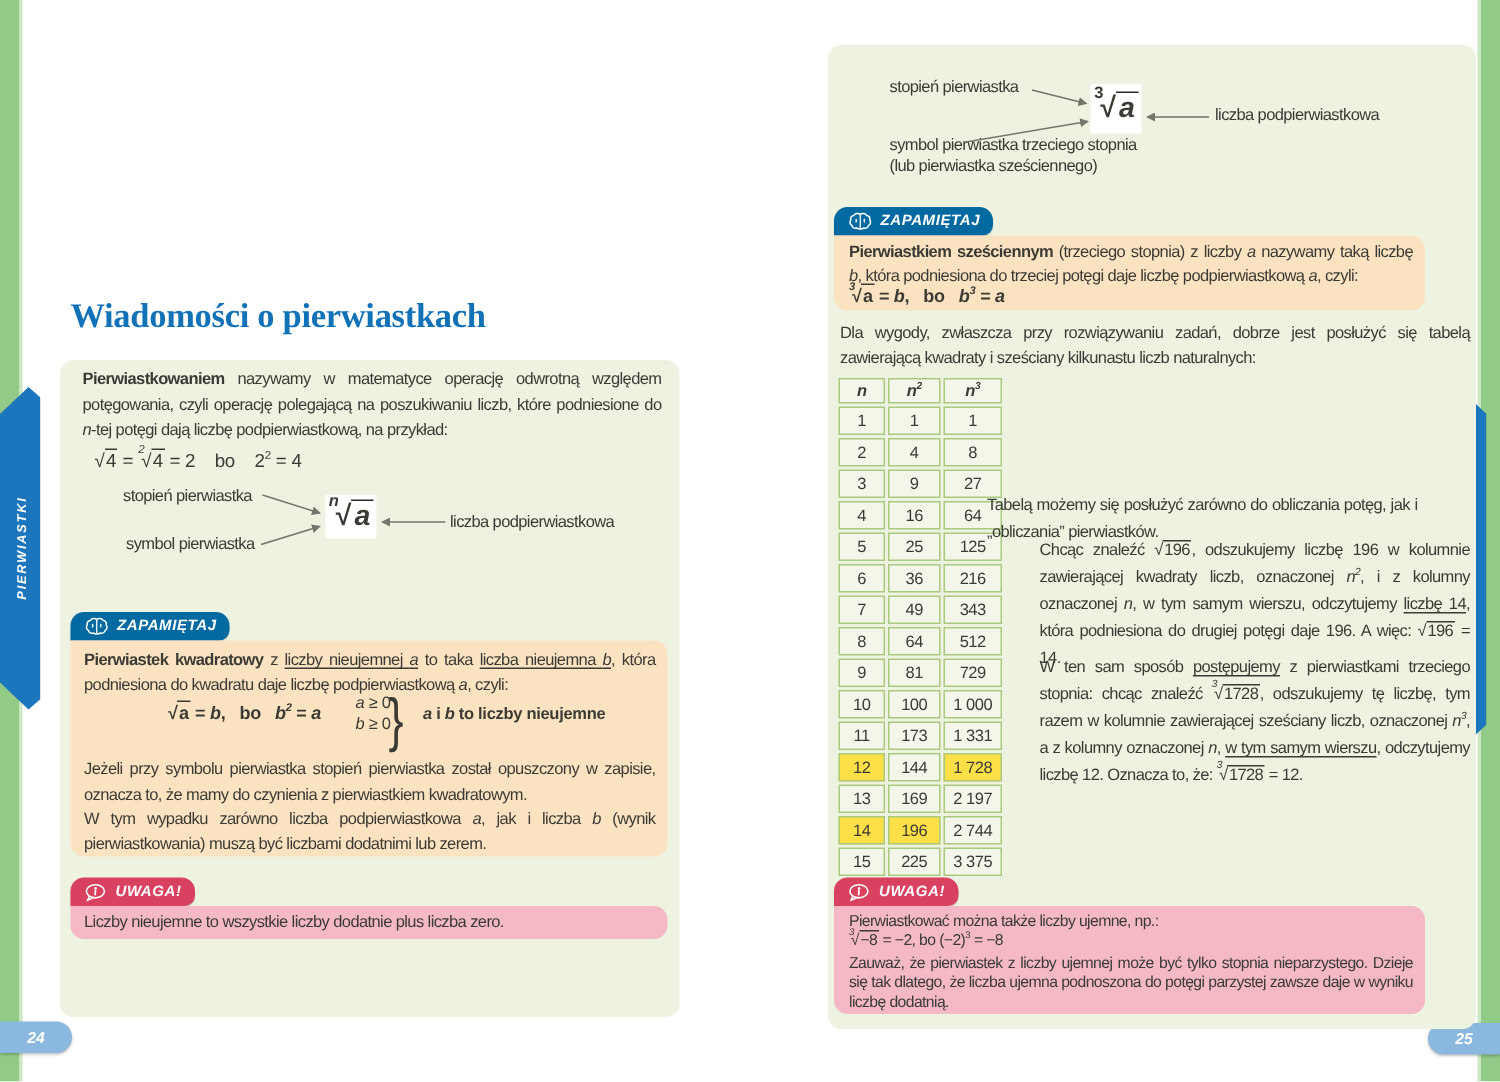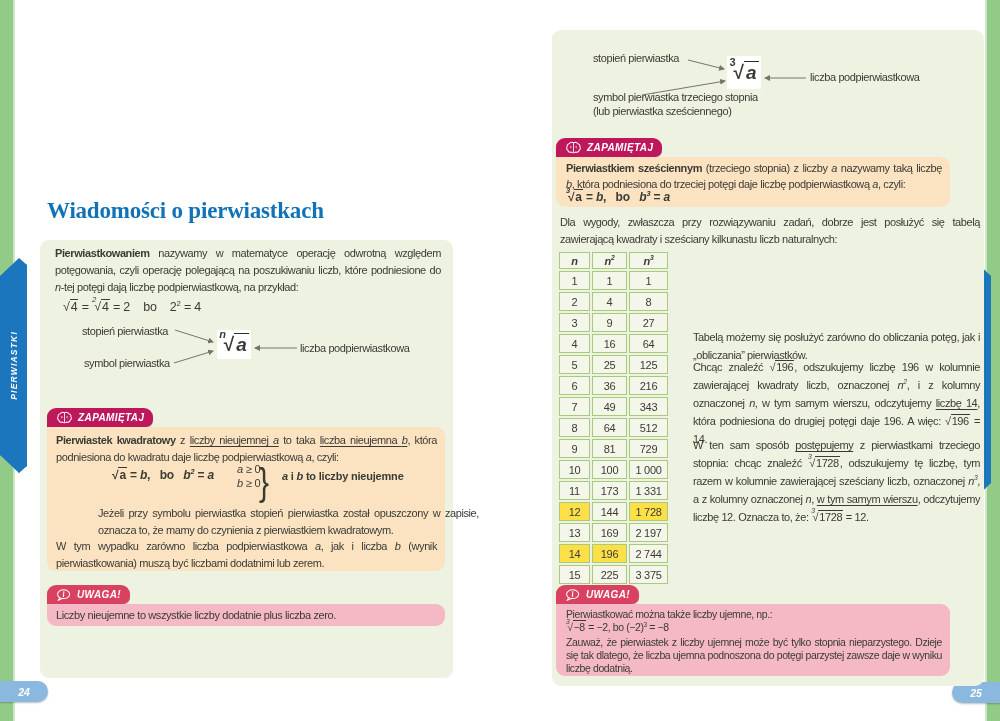--- a/index.html
+++ b/index.html
@@ -27,21 +27,21 @@
     font-style:italic;font-weight:bold;font-size:10.5px;
     display:flex;align-items:center;justify-content:center;box-shadow:0 1px 2px rgba(0,0,0,.25);}
   .pb-left{left:0;top:681px;width:48px;border-radius:0 11px 11px 0;}
   .pb-right{left:952px;top:682px;width:48px;border-radius:11px 0 0 11px;}
   
   .panel{position:absolute;background:#eef2e0;border-radius:9px;}
   .peach{position:absolute;background:#fbe3c2;border-radius:0 9px 9px 9px;}
   .pink{position:absolute;background:#f5b9c5;border-radius:0 9px 9px 9px;}
   .badge{position:absolute;height:19px;display:flex;align-items:center;gap:5px;
     padding:0 9px;border-radius:9px 9px 7px 0;box-shadow:0 1px 1px rgba(0,0,0,.15);}
-  .badge-orange{background:#be185d;}
+  .badge-orange{background:#0369a1;}
   .badge-red{background:#d8415f;}
   .badge span{color:#fff;font-style:italic;font-weight:bold;font-size:10px;letter-spacing:.4px;}
   
   .t{position:absolute;font-size:11px;letter-spacing:-0.4px;line-height:17px;}
   .jt{text-align:justify;}
   .lh18{line-height:18px;}
   .lh16{line-height:16px;}
   .lh13{line-height:13px;font-size:10.5px;}
   .title{position:absolute;font-family:"Liberation Serif", serif;font-weight:bold;
     font-size:23px;color:#1272b8;letter-spacing:-0.2px;white-space:nowrap;}
@@ -124,21 +124,21 @@
   </svg>
   <span>ZAPAMIĘTAJ</span>
 </div>
 <div class="peach" style="left:47px;top:427px;width:398px;height:144px;"></div>
 <div class="t jt" style="left:56px;top:432px;width:381px;"><span class="sg-b">Pierwiastek kwadratowy</span><span> z </span><span class="sg-u">liczby nieujemnej </span><span class="sg-i sg-u">a</span><span> to taka </span><span class="sg-u">liczba nieujemna </span><span class="sg-i sg-u">b</span><span>, która podniesiona do kwadratu daje liczbę podpierwiastkową </span><span class="sg-i">a</span><span>, czyli:</span></div>
 <div class="formula bold-f" style="left:112px;top:468px;font-size:12px;"><span class="rad sg-b"><span class="sign">√</span><span class="top">a</span></span><span class="sg-b"> = </span><span class="sg-i sg-b">b</span><span class="sg-b">,&nbsp;&nbsp;&nbsp;bo&nbsp;&nbsp;&nbsp;</span><span class="sg-i sg-b">b</span><sup class="sg-i sg-b">2</sup><span class="sg-b"> = </span><span class="sg-i sg-b">a</span></div>
 <div class="cond" style="left:237px;top:463px;"><span class="sg-i">a</span><span> ≥ 0</span></div>
 <div class="cond" style="left:237px;top:477px;"><span class="sg-i">b</span><span> ≥ 0</span></div>
 <div class="brace" style="left:259px;top:459px;">}</div>
 <div class="formula" style="left:282px;top:470px;font-size:11px;"><span class="sg-i sg-b">a</span><span class="sg-b"> i </span><span class="sg-i sg-b">b</span><span class="sg-b"> to liczby nieujemne</span></div>
-<div class="t jt" style="left:56px;top:505px;width:381px;margin-left:42px;"><span>Jeżeli przy symbolu pierwiastka stopień pierwiastka został opuszczony w zapisie, oznacza to, że mamy do czynienia z pierwiastkiem kwadratowym.</span></div>
+<div class="t jt" style="left:56px;top:505px;width:381px;"><span>Jeżeli przy symbolu pierwiastka stopień pierwiastka został opuszczony w zapisie, oznacza to, że mamy do czynienia z pierwiastkiem kwadratowym.</span></div>
 <div class="t jt" style="left:56px;top:538px;width:381px;"><span>W tym wypadku zarówno liczba podpierwiastkowa </span><span class="sg-i">a</span><span>, jak i liczba </span><span class="sg-i">b</span><span> (wynik pierwiastkowania) muszą być liczbami dodatnimi lub zerem.</span></div>
 
 <div class="badge badge-red" style="left:47px;top:585px;">
   <svg width="16" height="12" viewBox="0 0 20 15">
     <ellipse cx="9.5" cy="6.5" rx="7.5" ry="5.5" fill="none" stroke="#fff" stroke-width="1.3"></ellipse>
     <path d="M4.5 10.5 L3 14 L8.5 11.5" fill="none" stroke="#fff" stroke-width="1.3"></path>
     <circle cx="9.7" cy="3.9" r="1" fill="#fff"></circle>
     <path d="M9.5 5.6 L9.3 9.2" stroke="#fff" stroke-width="1.5" stroke-linecap="round"></path>
   </svg>
   <span>UWAGA!</span>
@@ -254,21 +254,21 @@
         <td class="c3">2 744</td>
       </tr>
       <tr>
         <td class="c1">15</td>
         <td class="c2">225</td>
         <td class="c3">3 375</td>
       </tr>
     </tbody>
   </table>
 
-<div class="t jt lh18" style="left:693px;top:328px;width:287px;"><span>Tabelą możemy się posłużyć zarówno do obliczania potęg, jak i „obliczania” pierwiastków.</span></div>
+<div class="t jt lh18" style="left:658px;top:328px;width:287px;"><span>Tabelą możemy się posłużyć zarówno do obliczania potęg, jak i „obliczania” pierwiastków.</span></div>
 <div class="t jt lh18" style="left:693px;top:358px;width:287px;"><span>Chcąc znaleźć </span><span class="rad"><span class="sign">√</span><span class="top">196</span></span><span>, odszukujemy liczbę 196 w kolumnie zawierającej kwadraty liczb, oznaczonej </span><span class="sg-i">n</span><sup class="sg-i">2</sup><span>, i z kolumny oznaczonej </span><span class="sg-i">n</span><span>, w tym samym wierszu, odczytujemy </span><span class="sg-u">liczbę 14</span><span>, która podniesiona do drugiej potęgi daje 196. A więc: </span><span class="rad"><span class="sign">√</span><span class="top">196</span></span><span> = 14.</span></div>
 <div class="t jt lh18" style="left:693px;top:436px;width:287px;"><span>W ten sam sposób </span><span class="sg-u">postępujemy</span><span> z pierwiastkami trzeciego stopnia: chcąc znaleźć </span><span class="rad"><sup class="idx">3</sup><span class="sign">√</span><span class="top">1728</span></span><span>, odszukujemy tę liczbę, tym razem w kolumnie zawierającej sześciany liczb, oznaczonej </span><span class="sg-i">n</span><sup class="sg-i">3</sup><span>, a z kolumny oznaczonej </span><span class="sg-i">n</span><span>, </span><span class="sg-u">w tym samym wierszu</span><span>, odczytujemy liczbę 12. Oznacza to, że: </span><span class="rad"><sup class="idx">3</sup><span class="sign">√</span><span class="top">1728</span></span><span> = 12.</span></div>
 
 <div class="badge badge-red" style="left:556px;top:585px;">
   <svg width="16" height="12" viewBox="0 0 20 15">
     <ellipse cx="9.5" cy="6.5" rx="7.5" ry="5.5" fill="none" stroke="#fff" stroke-width="1.3"></ellipse>
     <path d="M4.5 10.5 L3 14 L8.5 11.5" fill="none" stroke="#fff" stroke-width="1.3"></path>
     <circle cx="9.7" cy="3.9" r="1" fill="#fff"></circle>
     <path d="M9.5 5.6 L9.3 9.2" stroke="#fff" stroke-width="1.5" stroke-linecap="round"></path>
   </svg>

